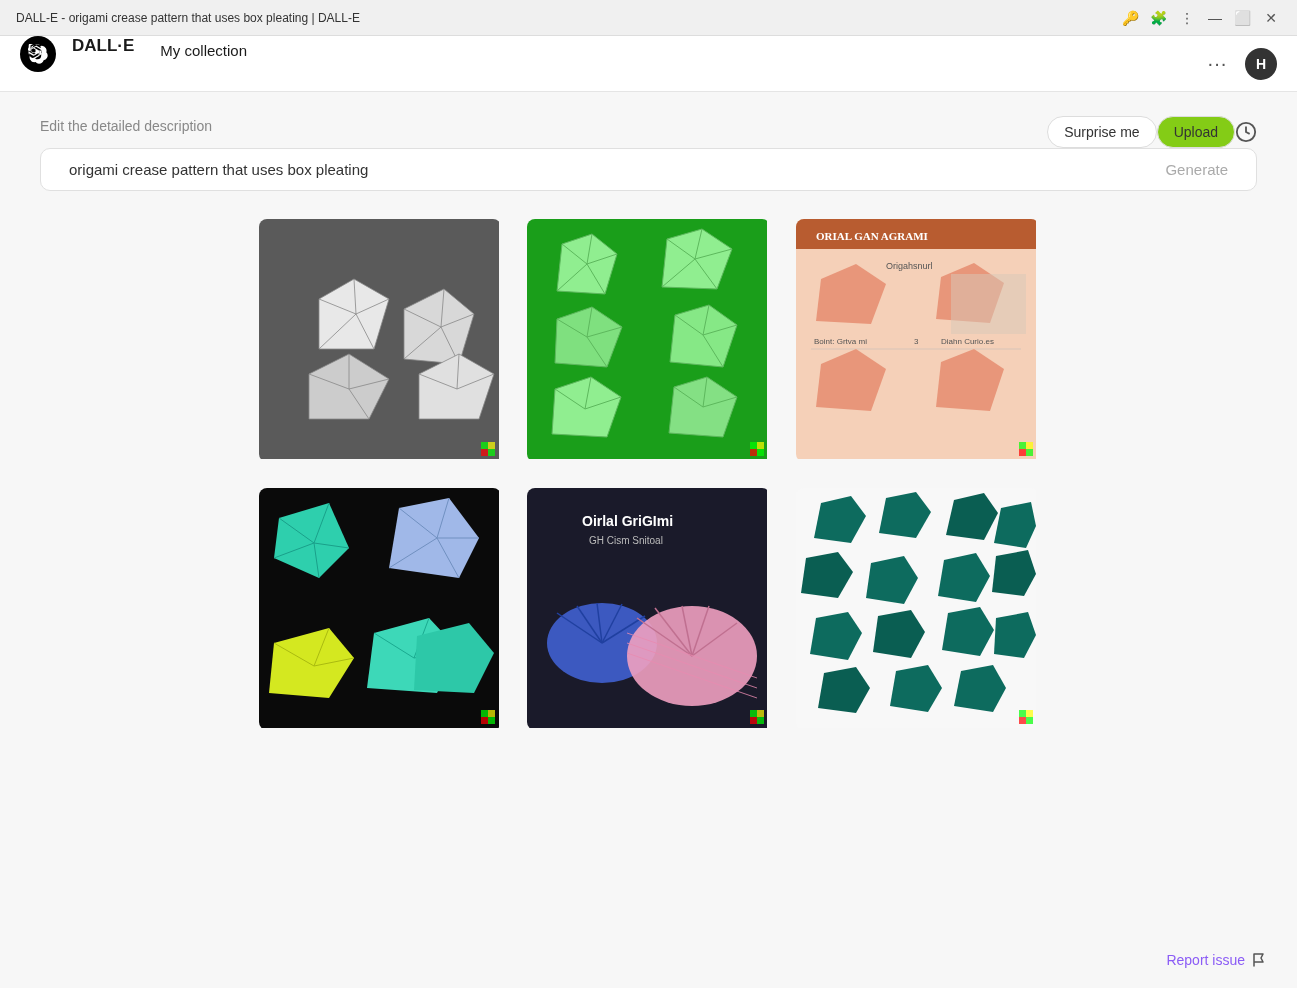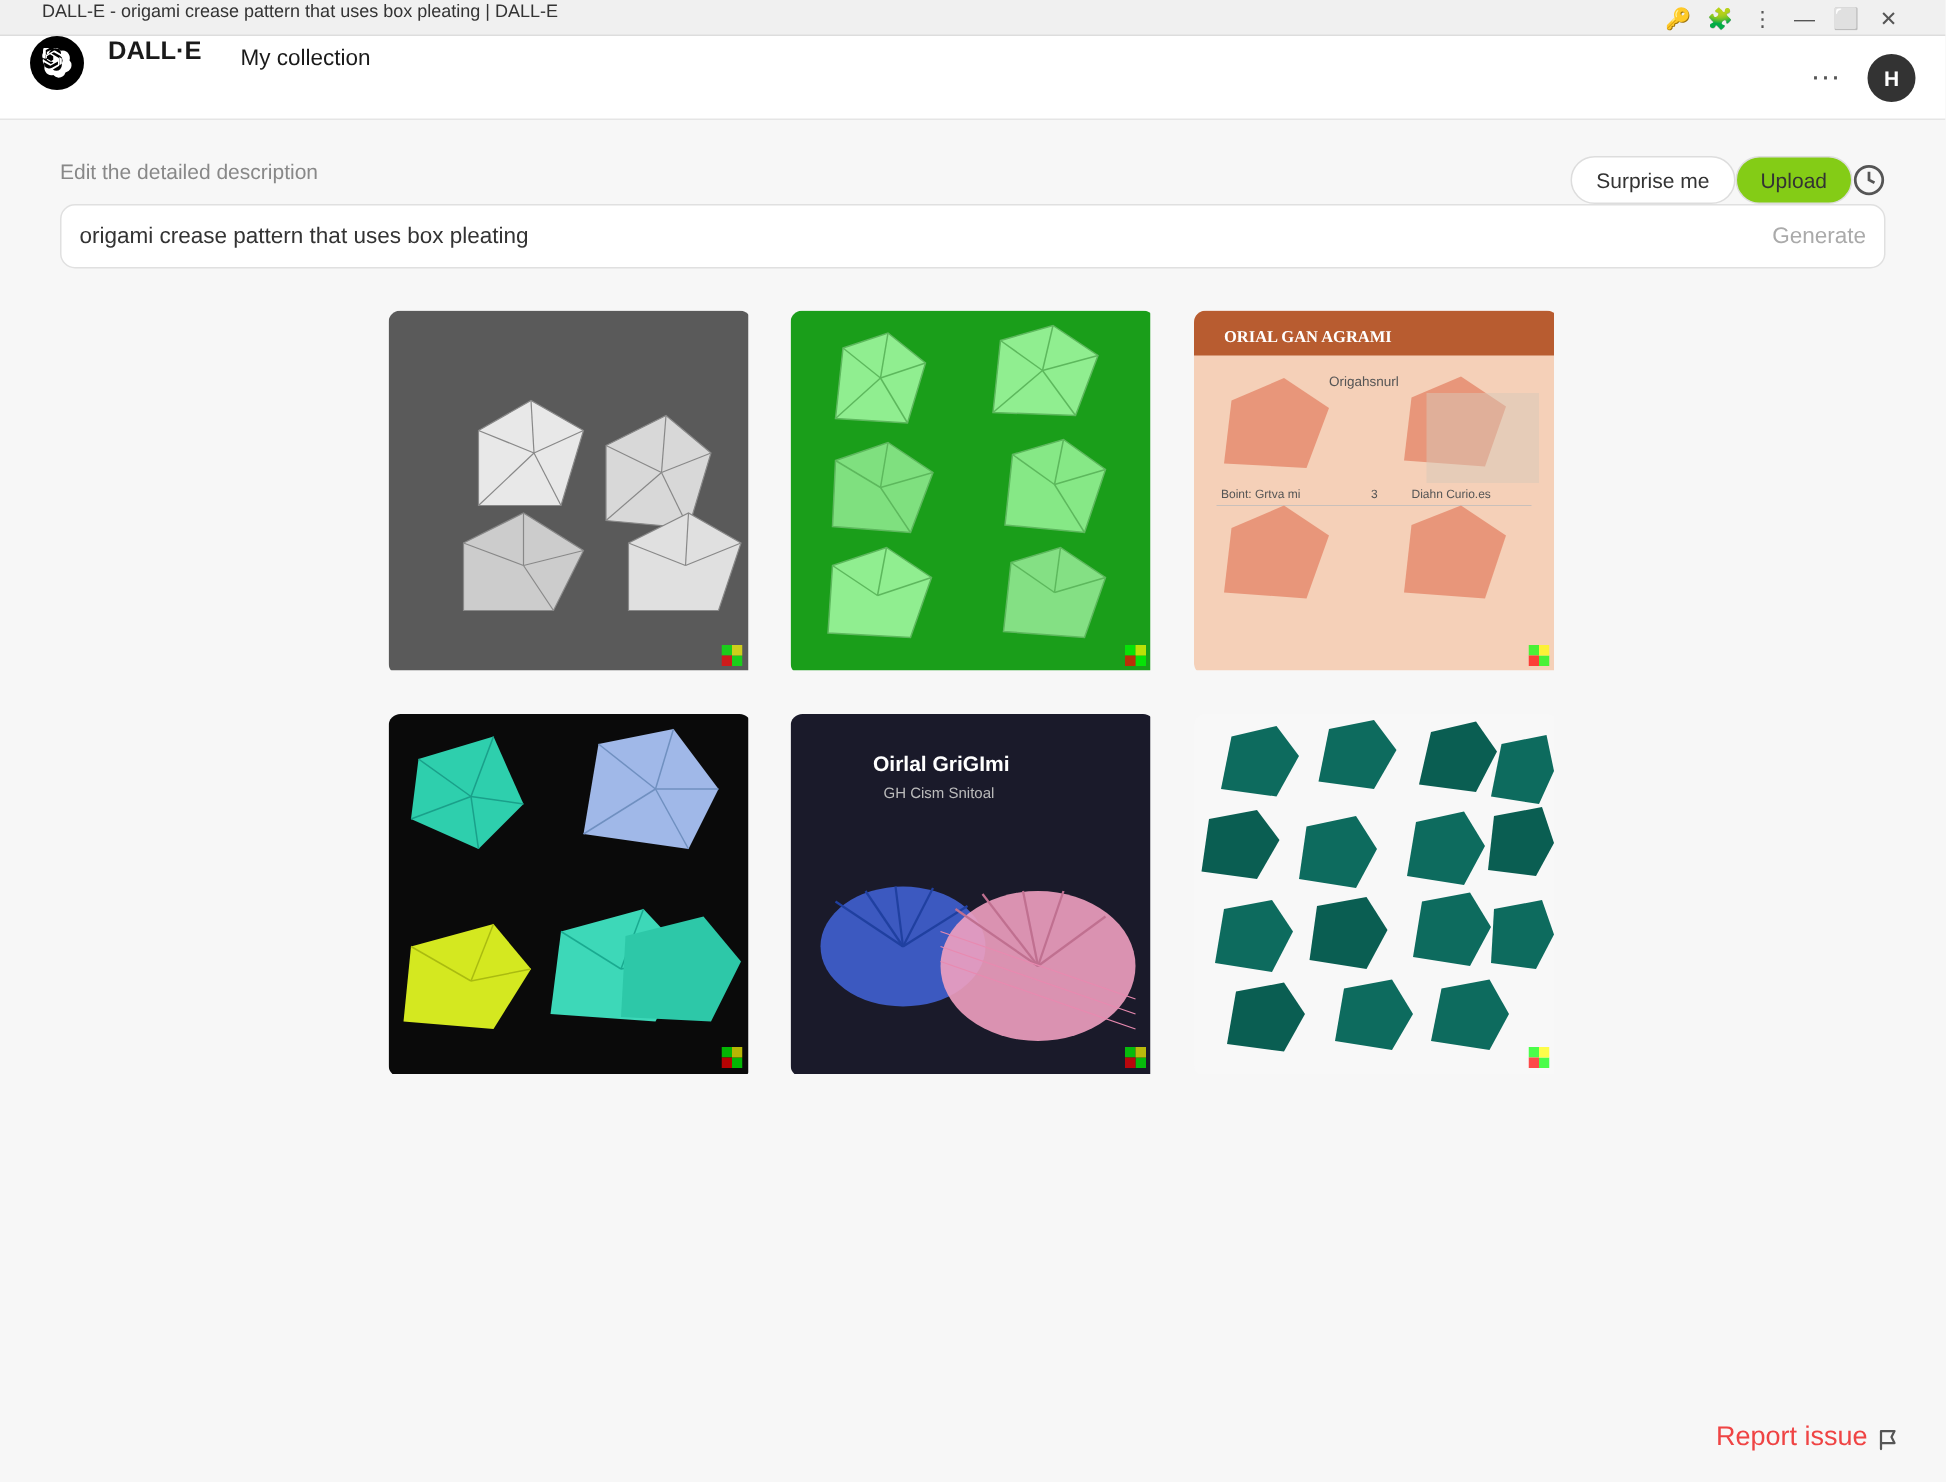--- a/index.html
+++ b/index.html
@@ -9,24 +9,25 @@
       height: 988px;
       background: #f7f7f7;
       font-family: -apple-system, BlinkMacSystemFont, 'Segoe UI', sans-serif;
       overflow: hidden;
       position: relative;
     }
 
     
     .title-bar {
       background: #f0f0f0;
-      height: 24px;
-      display: flex;
+      height: 36px;
+      display: flex;
+      align-items: center;
       justify-content: space-between;
-      padding: 0 28px;
+      padding: 0 16px;
       border-bottom: 1px solid #ddd;
     }
     .title-bar-title {
       font-size: 12px;
       color: #333;
     }
     .title-bar-controls {
       display: flex;
       gap: 8px;
       align-items: center;
@@ -164,21 +165,21 @@
       display: flex;
       align-items: center;
     }
 
     .prompt-input-row {
       display: flex;
       align-items: center;
       background: white;
       border: 1px solid #e0e0e0;
       border-radius: 10px;
-      padding: 12px 12px;
+      padding: 12px 28px;
       gap: 8px;
       justify-content: space-between;
     }
     .prompt-input {
       flex: 1;
       border: none;
       outline: none;
       font-size: 15px;
       color: #333;
       background: transparent;
@@ -223,22 +224,22 @@
     }
 
     
     .report-issue {
       position: absolute;
       bottom: 20px;
       right: 30px;
       display: flex;
       align-items: flex-end;
       gap: 6px;
-      font-size: 18px;
-      color: #ef4444;
+      font-size: 14px;
+      color: #8b5cf6;
       cursor: pointer;
     }
   </style>
 </head>
 <body>
 
 <div class="title-bar">
   <span class="title-bar-title">DALL-E - origami crease pattern that uses box pleating | DALL-E</span>
   <div class="title-bar-controls">
     <div class="title-bar-btn">🔑</div>

